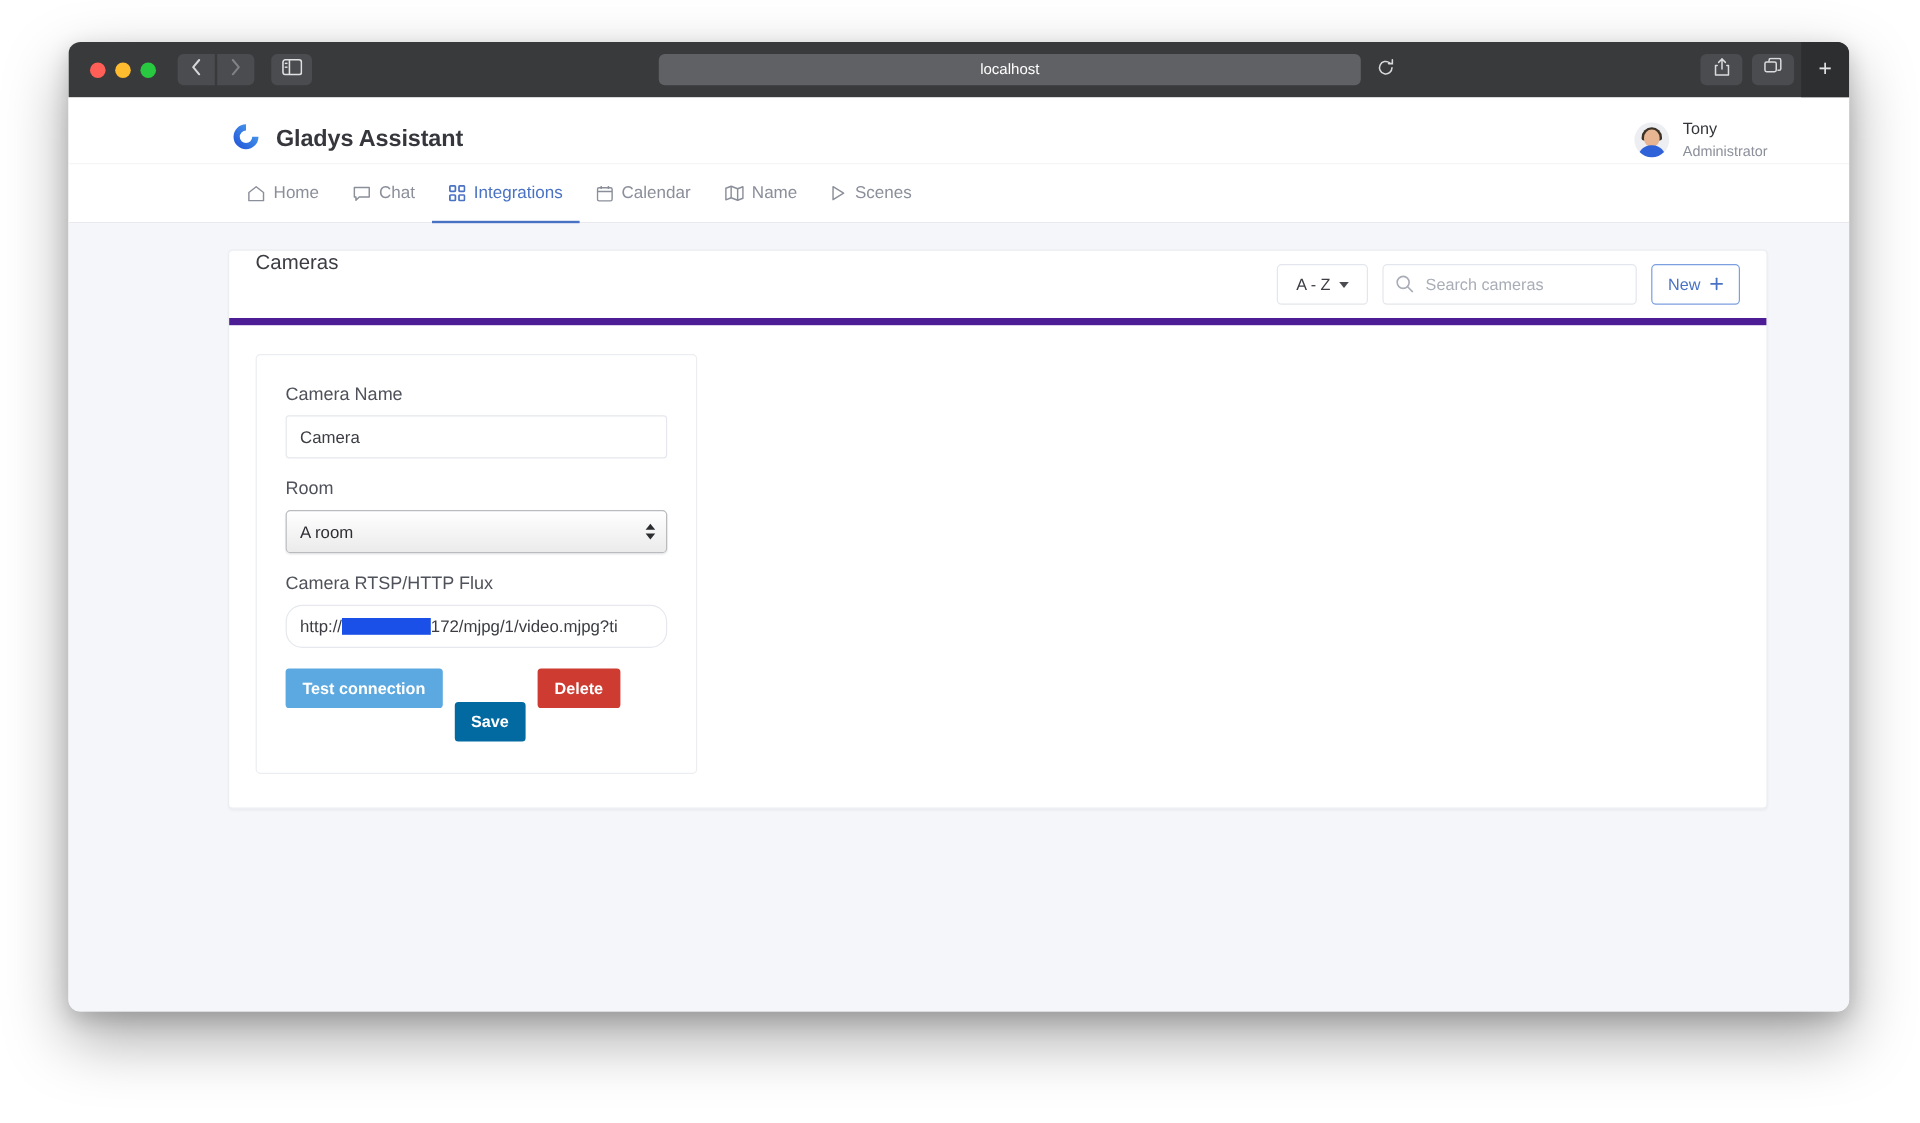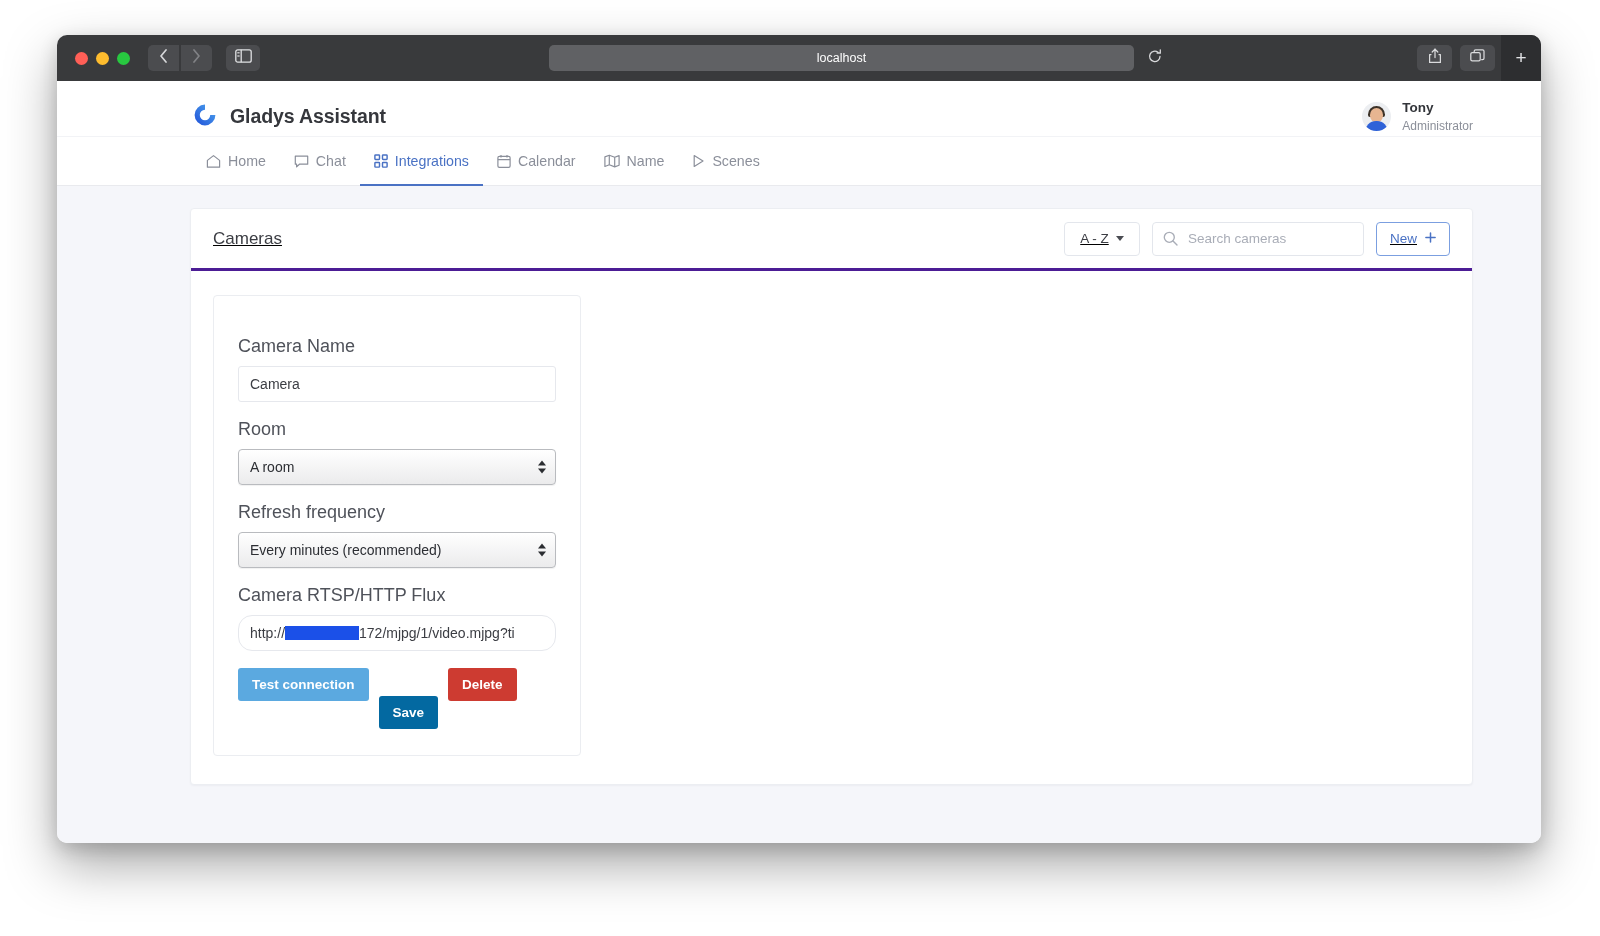--- a/index.html
+++ b/index.html
@@ -136,21 +136,21 @@
     width: 13px; height: 14px;
     background: #e7b591;
     border-radius: 50% 50% 45% 45%;
   }
   .avatar .body {
     position: absolute; left: 3px; bottom: -2px;
     width: 23px; height: 12px;
     background: #2f62d8;
     border-radius: 11px 11px 0 0;
   }
-  .user-name { font-size: 13.5px; color: #33353a; line-height: 1.35; font-weight: bold; }
+  .user-name { font-size: 13.5px; color: #33353a; line-height: 1.35; }
   .user-role { font-size: 12px; color: #8b8f99; line-height: 1.35; }
 
   
   .nav-tabs {
     height: 49px;
     background: #ffffff;
     border-bottom: 1px solid #e9eaee;
     display: flex;
     align-items: stretch;
     padding-left: 135px;
@@ -184,25 +184,23 @@
   }
   .card {
     background: #ffffff;
     border: 1px solid #eceef2;
     border-radius: 4px;
     box-shadow: 0 1px 2px rgba(20,25,50,0.04);
   }
   .card-header {
     height: 62px;
     display: flex;
-    align-items: center;
     justify-content: space-between;
     padding: 0 22px;
-    border-bottom: 3px solid #4c1d95;
-    text-decoration: underline;
+    border-bottom: 6px solid #4c1d95;
   }
   .card-title { font-size: 17px; color: #3b3d43; }
   .card-tools { display: flex; align-items: center; gap: 12px; }
 
   .sort-select {
     height: 34px;
     min-width: 76px;
     border: 1px solid #e3e6ec;
     border-radius: 4px;
     background: #ffffff;
@@ -261,24 +259,23 @@
     width: 368px;
     border: 1px solid #ebedf1;
     border-radius: 4px;
     padding: 24px 24px 26px 24px;
     background: #fff;
   }
   .field { margin-bottom: 17px; }
   .field:last-of-type { margin-bottom: 20px; }
   .field-label {
     display: block;
-    font-size: 18px;
+    font-size: 15px;
     color: #4f525a;
     margin-bottom: 9px;
-    margin-top: 16px;
   }
   .text-input {
     width: 100%;
     height: 36px;
     border: 1px solid #e6e8ed;
     border-radius: 3px;
     background: #fff;
     padding: 0 11px;
     font-size: 14px;
     color: #3b3d43;
@@ -572,30 +569,20 @@
               <label class="field-label">Room</label>
               <div class="native-select">
                 <span>A room</span>
                 <span class="stepper">
                   <span class="up"></span>
                   <span class="down"></span>
                 </span>
               </div>
             </div>
 
-            <div class="field">
-              <label class="field-label">Refresh frequency</label>
-              <div class="native-select">
-                <span>Every minutes (recommended)</span>
-                <span class="stepper">
-                  <span class="up"></span>
-                  <span class="down"></span>
-                </span>
-              </div>
-            </div>
 
             <div class="field">
               <label class="field-label">Camera RTSP/HTTP Flux</label>
               <div class="url-field">
                 <span>http://</span>
                 <span class="redaction"></span>
                 <span>172/mjpg/1/video.mjpg?ti</span>
               </div>
             </div>
 

